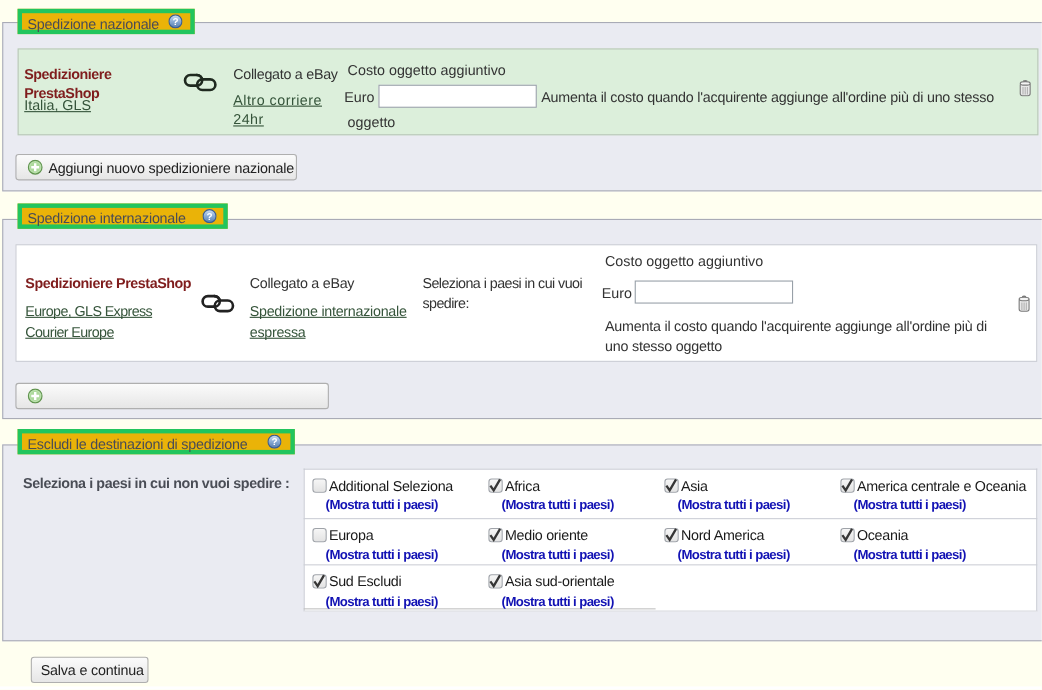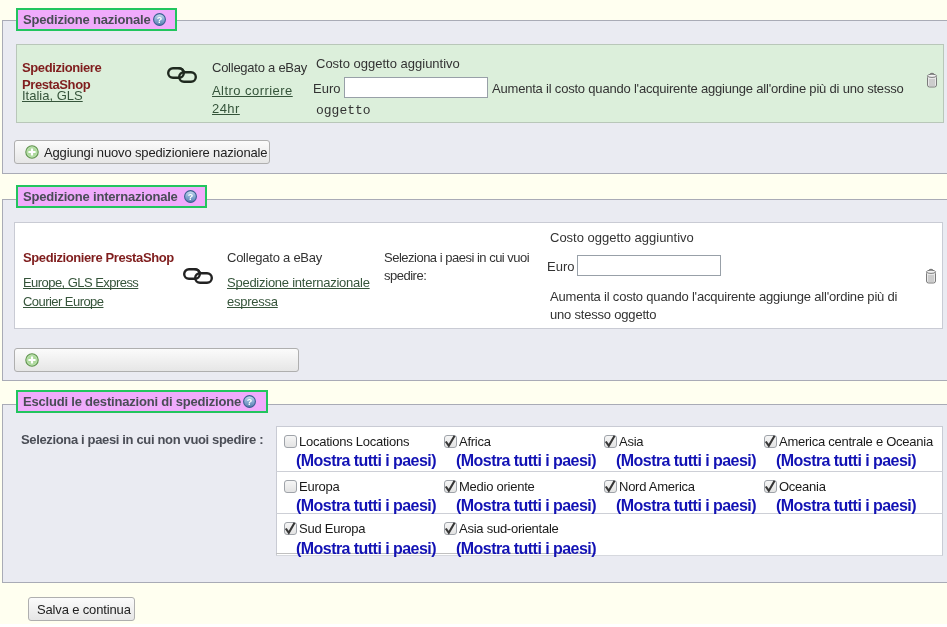--- a/index.html
+++ b/index.html
@@ -1,25 +1,25 @@
 <!DOCTYPE html>
 <html><head>
 <meta charset="utf-8">
 <style>
   html,body{margin:0;padding:0;overflow:hidden;}
   body{width:947px;height:627px;background:#FFFFF0;overflow:hidden;position:relative;
        font-family:"Liberation Sans",sans-serif;font-size:13px;color:#333;}
   .abs{position:absolute;}
   .fs{position:absolute;background:#EAEBF2;border:1px solid #A9ABB6;box-sizing:border-box;}
-  .lg{position:absolute;background:#f0abfc;border:2px solid #22c55e;box-sizing:border-box;
-      color:#494C56;font-weight:bold;letter-spacing:-0.2px;white-space:nowrap;}
+  .lg{position:absolute;background:#eab308;border:4px solid #22c55e;box-sizing:border-box;
+      color:#494C56;font-weight:normal;letter-spacing:-0.2px;white-space:nowrap;}
   .lg span{position:absolute;left:5px;top:2px;}
   b.tt{letter-spacing:-0.4px;color:#7f1d1d;}
   a.g{color:#35543A;text-decoration:underline;text-decoration-skip-ink:none;}
-  a.m{color:#1212B4;font-weight:bold;font-size:16px;letter-spacing:-0.55px;text-decoration:none;white-space:nowrap;}
+  a.m{color:#1212B4;font-weight:bold;font-size:12px;letter-spacing:-0.55px;text-decoration:none;white-space:nowrap;}
   .row-g{position:absolute;background:#DCEFDB;border:1px solid #B9C7B9;box-sizing:border-box;}
   .row-w{position:absolute;background:#FFFFFF;border:1px solid #C9CBD4;box-sizing:border-box;}
   input.txt{position:absolute;width:144px;height:21px;border:1px solid #98A0A8;background:#fff;
       box-sizing:border-box;margin:0;padding:0 3px;font:13px "Liberation Sans",sans-serif;}
   .btn{position:absolute;height:24px;box-sizing:border-box;border:1px solid #AFAFAF;border-radius:3px;
       background:linear-gradient(#FBFBFB,#E6E6E6);color:#222;font-size:13px;
       display:flex;align-items:center;justify-content:flex-start;padding-left:8px;white-space:nowrap;letter-spacing:-0.15px;text-align:center;}
   .btn svg{margin-left:2px;margin-right:5px;flex:none;}
   .cb{position:absolute;width:13px;height:13px;box-sizing:border-box;border:1px solid #9FA3A9;border-radius:3px;
       background:linear-gradient(#F6F6F6,#E3E3E3);}
@@ -56,21 +56,21 @@
   <path d="M 12.5 4.2 A 4.8 4.8 0 0 1 17.8 9" fill="none" stroke="#1F291F" stroke-width="2.4"></path>
 </svg>
 
 <div class="abs" style="left:212px;top:60px;letter-spacing:-0.25px;">Collegato a eBay</div>
 <div class="abs" style="left:212px;top:82px;line-height:17.5px;"><a class="g" style="letter-spacing:0.45px;">Altro corriere<br>24hr</a></div>
 
 <div class="abs" style="left:316px;top:56px;">Costo oggetto aggiuntivo</div>
 <div class="abs" style="left:313px;top:81px;">Euro</div>
 <input class="txt" style="left: 344px; top: 77px;">
 <div class="abs" style="left:492px;top:81px;letter-spacing:-0.2px;">Aumenta il costo quando l'acquirente aggiunge all'ordine più di uno stesso</div>
-<div class="abs" style="left:316px;top:103px;font-family:Liberation Mono, monospace;">oggetto</div>
+<div class="abs" style="left:316px;top:103px;">oggetto</div>
 
 <svg class="abs" style="left:926px;top:72px;" width="12" height="16" viewBox="0 0 12 16">
   <rect x="1.5" y="3.5" width="9" height="11.5" rx="2" fill="#E9E9E9" stroke="#7A7A7A" stroke-width="1"></rect>
   <ellipse cx="6" cy="3.8" rx="4.5" ry="1.6" fill="#F4F4F4" stroke="#7A7A7A" stroke-width="1"></ellipse>
   <path d="M4.2 1.8 Q6 0.8 7.8 1.8" fill="none" stroke="#7A7A7A" stroke-width="1.2"></path>
   <line x1="4" y1="7" x2="4" y2="14" stroke="#B0B0B0" stroke-width="1"></line>
   <line x1="6" y1="7" x2="6" y2="14" stroke="#B0B0B0" stroke-width="1"></line>
   <line x1="8" y1="7" x2="8" y2="14" stroke="#B0B0B0" stroke-width="1"></line>
 </svg>
 
@@ -139,21 +139,21 @@
 </svg>
 
 <div class="abs" style="left:21px;top:432px;font-weight:bold;color:#4A4D56;letter-spacing:-0.35px;">Seleziona i paesi in cui non vuoi spedire :</div>
 
 <div class="tbl" style="left:276px;top:426px;width:667px;height:130px;border:1px solid #C9CBD4;border-bottom-color:#D6D8DE;box-sizing:border-box;"></div>
 <div class="hl" style="left:276px;top:471px;width:667px;"></div>
 <div class="hl" style="left:276px;top:513px;width:667px;"></div>
 <div class="hl" style="left:276px;top:553px;width:320px;background:#C0C0C0;"></div>
 
 <div class="cb" style="left:284px;top:435px;"></div>
-<div class="lbl" style="left:299px;top:434px;">Locations Locations</div>
+<div class="lbl" style="left:299px;top:434px;">Additional Seleziona</div>
 <a class="m abs" style="left:296px;top:452px;">(Mostra tutti i paesi)</a>
 
 <div class="cb" style="left:444px;top:435px;"></div>
 <svg class="abs" style="left:444px;top:435px;" width="14" height="14" viewBox="0 0 14 14">
     <path d="M1.8 6.5 L4.8 10.8 L10.6 0.8" fill="none" stroke="#363636" stroke-width="2.1"></path>
   </svg>
 <div class="lbl" style="left:459px;top:434px;">Africa</div>
 <a class="m abs" style="left:456px;top:452px;">(Mostra tutti i paesi)</a>
 
 <div class="cb" style="left:604px;top:435px;"></div>
@@ -192,21 +192,21 @@
 <svg class="abs" style="left:764px;top:480px;" width="14" height="14" viewBox="0 0 14 14">
     <path d="M1.8 6.5 L4.8 10.8 L10.6 0.8" fill="none" stroke="#363636" stroke-width="2.1"></path>
   </svg>
 <div class="lbl" style="left:779px;top:479px;">Oceania</div>
 <a class="m abs" style="left:776px;top:497px;">(Mostra tutti i paesi)</a>
 
 <div class="cb" style="left:284px;top:522px;"></div>
 <svg class="abs" style="left:284px;top:522px;" width="14" height="14" viewBox="0 0 14 14">
     <path d="M1.8 6.5 L4.8 10.8 L10.6 0.8" fill="none" stroke="#363636" stroke-width="2.1"></path>
   </svg>
-<div class="lbl" style="left:299px;top:521px;">Sud Europa</div>
+<div class="lbl" style="left:299px;top:521px;">Sud Escludi</div>
 <a class="m abs" style="left:296px;top:540px;">(Mostra tutti i paesi)</a>
 
 <div class="cb" style="left:444px;top:522px;"></div>
 <svg class="abs" style="left:444px;top:522px;" width="14" height="14" viewBox="0 0 14 14">
     <path d="M1.8 6.5 L4.8 10.8 L10.6 0.8" fill="none" stroke="#363636" stroke-width="2.1"></path>
   </svg>
 <div class="lbl" style="left:459px;top:521px;">Asia sud-orientale</div>
 <a class="m abs" style="left:456px;top:540px;">(Mostra tutti i paesi)</a>
 
 <div class="btn" style="left:2px;top:597px;width:107px;margin-left:26px;">Salva e continua</div>

